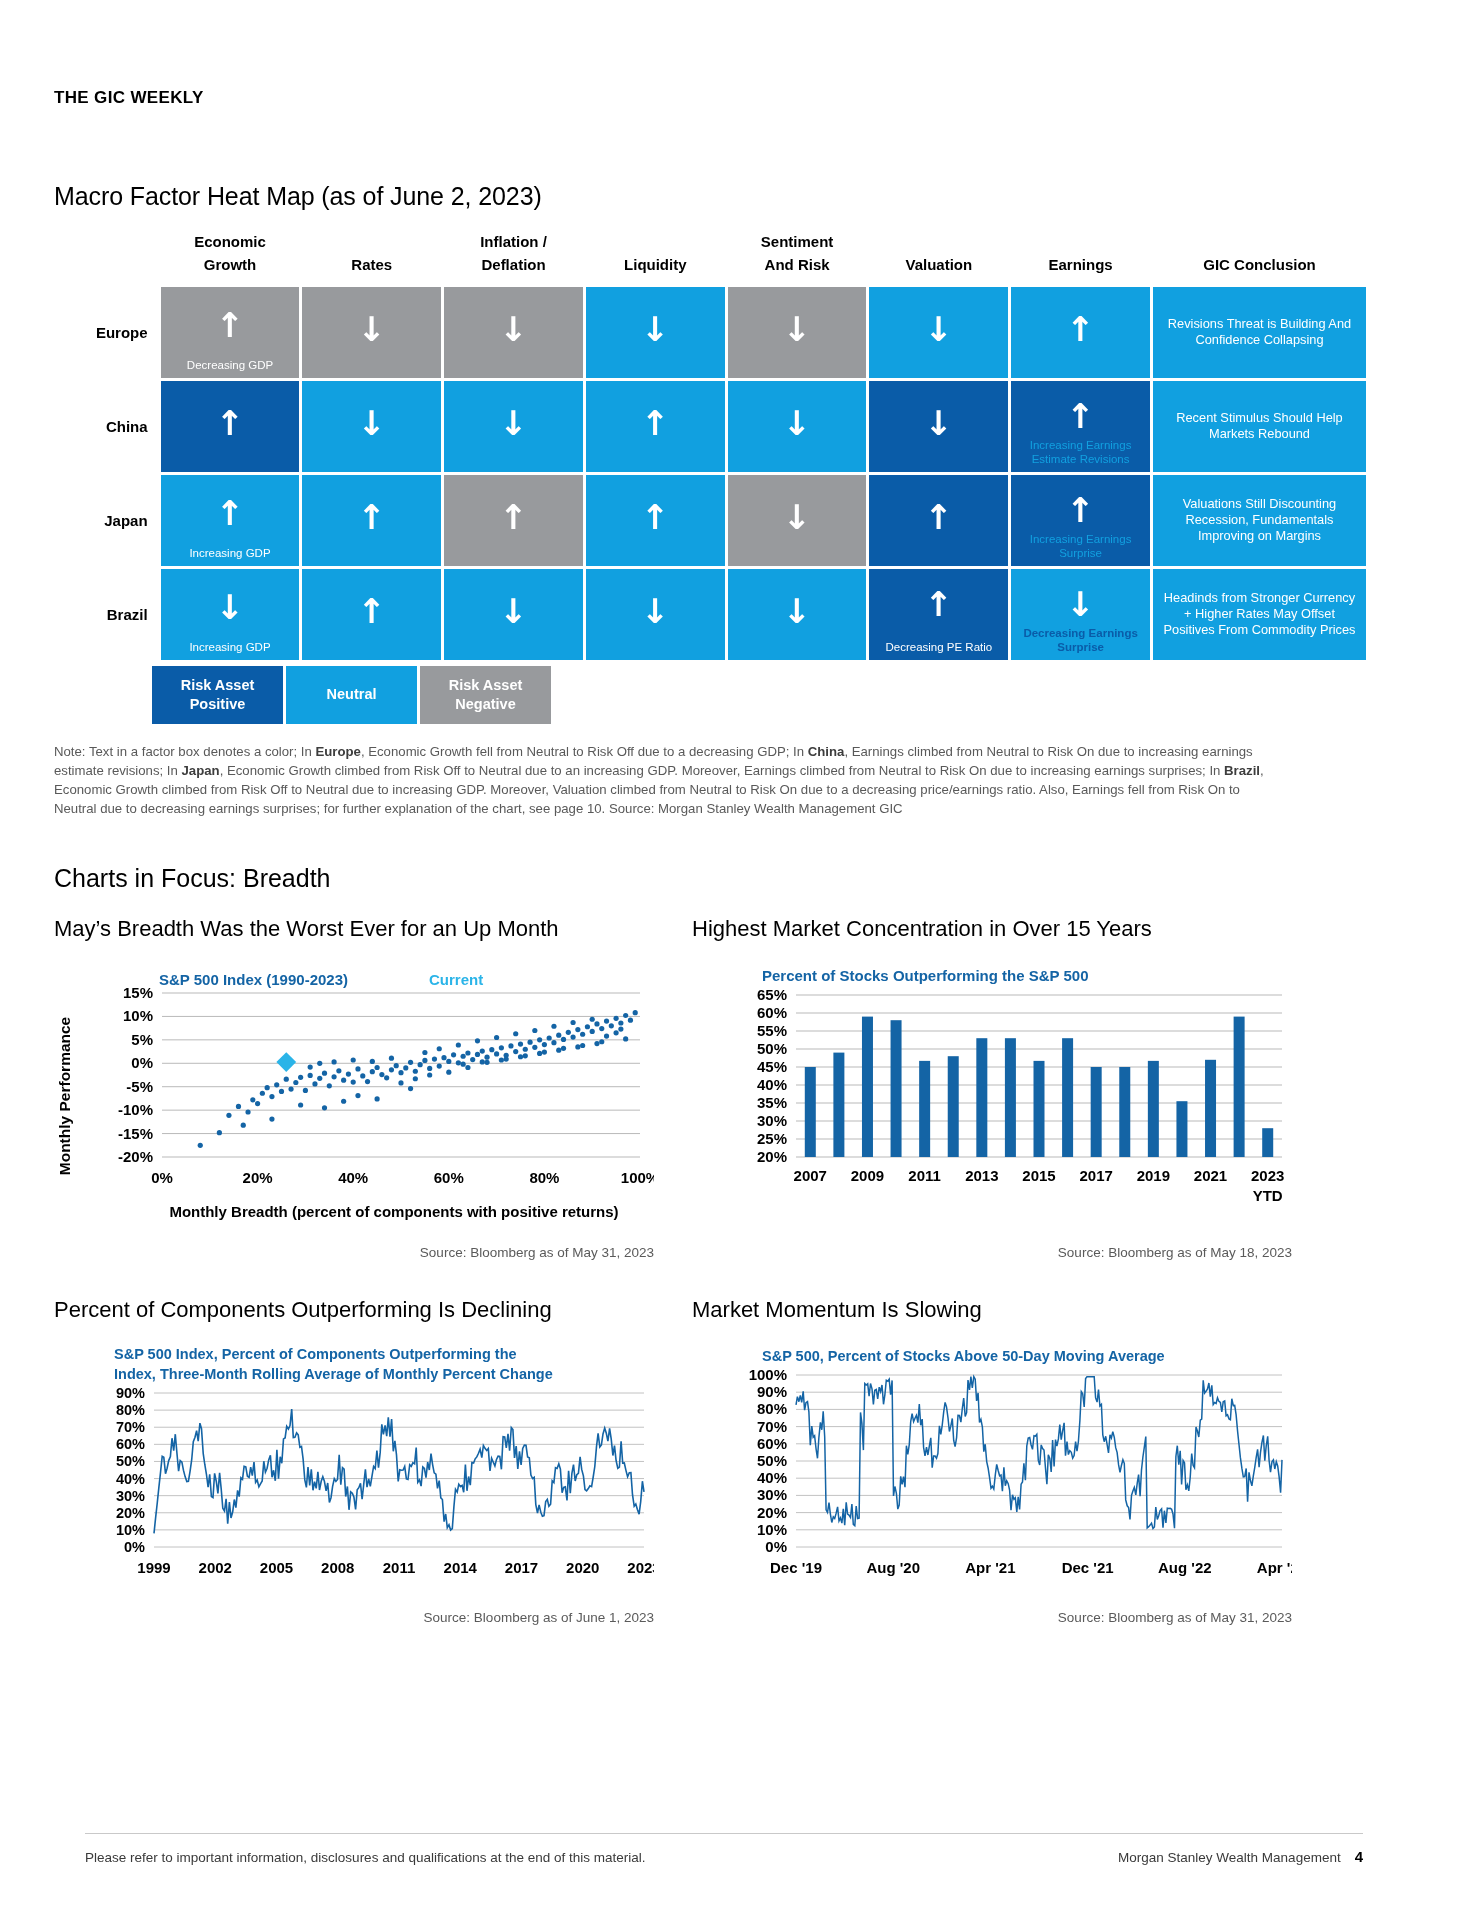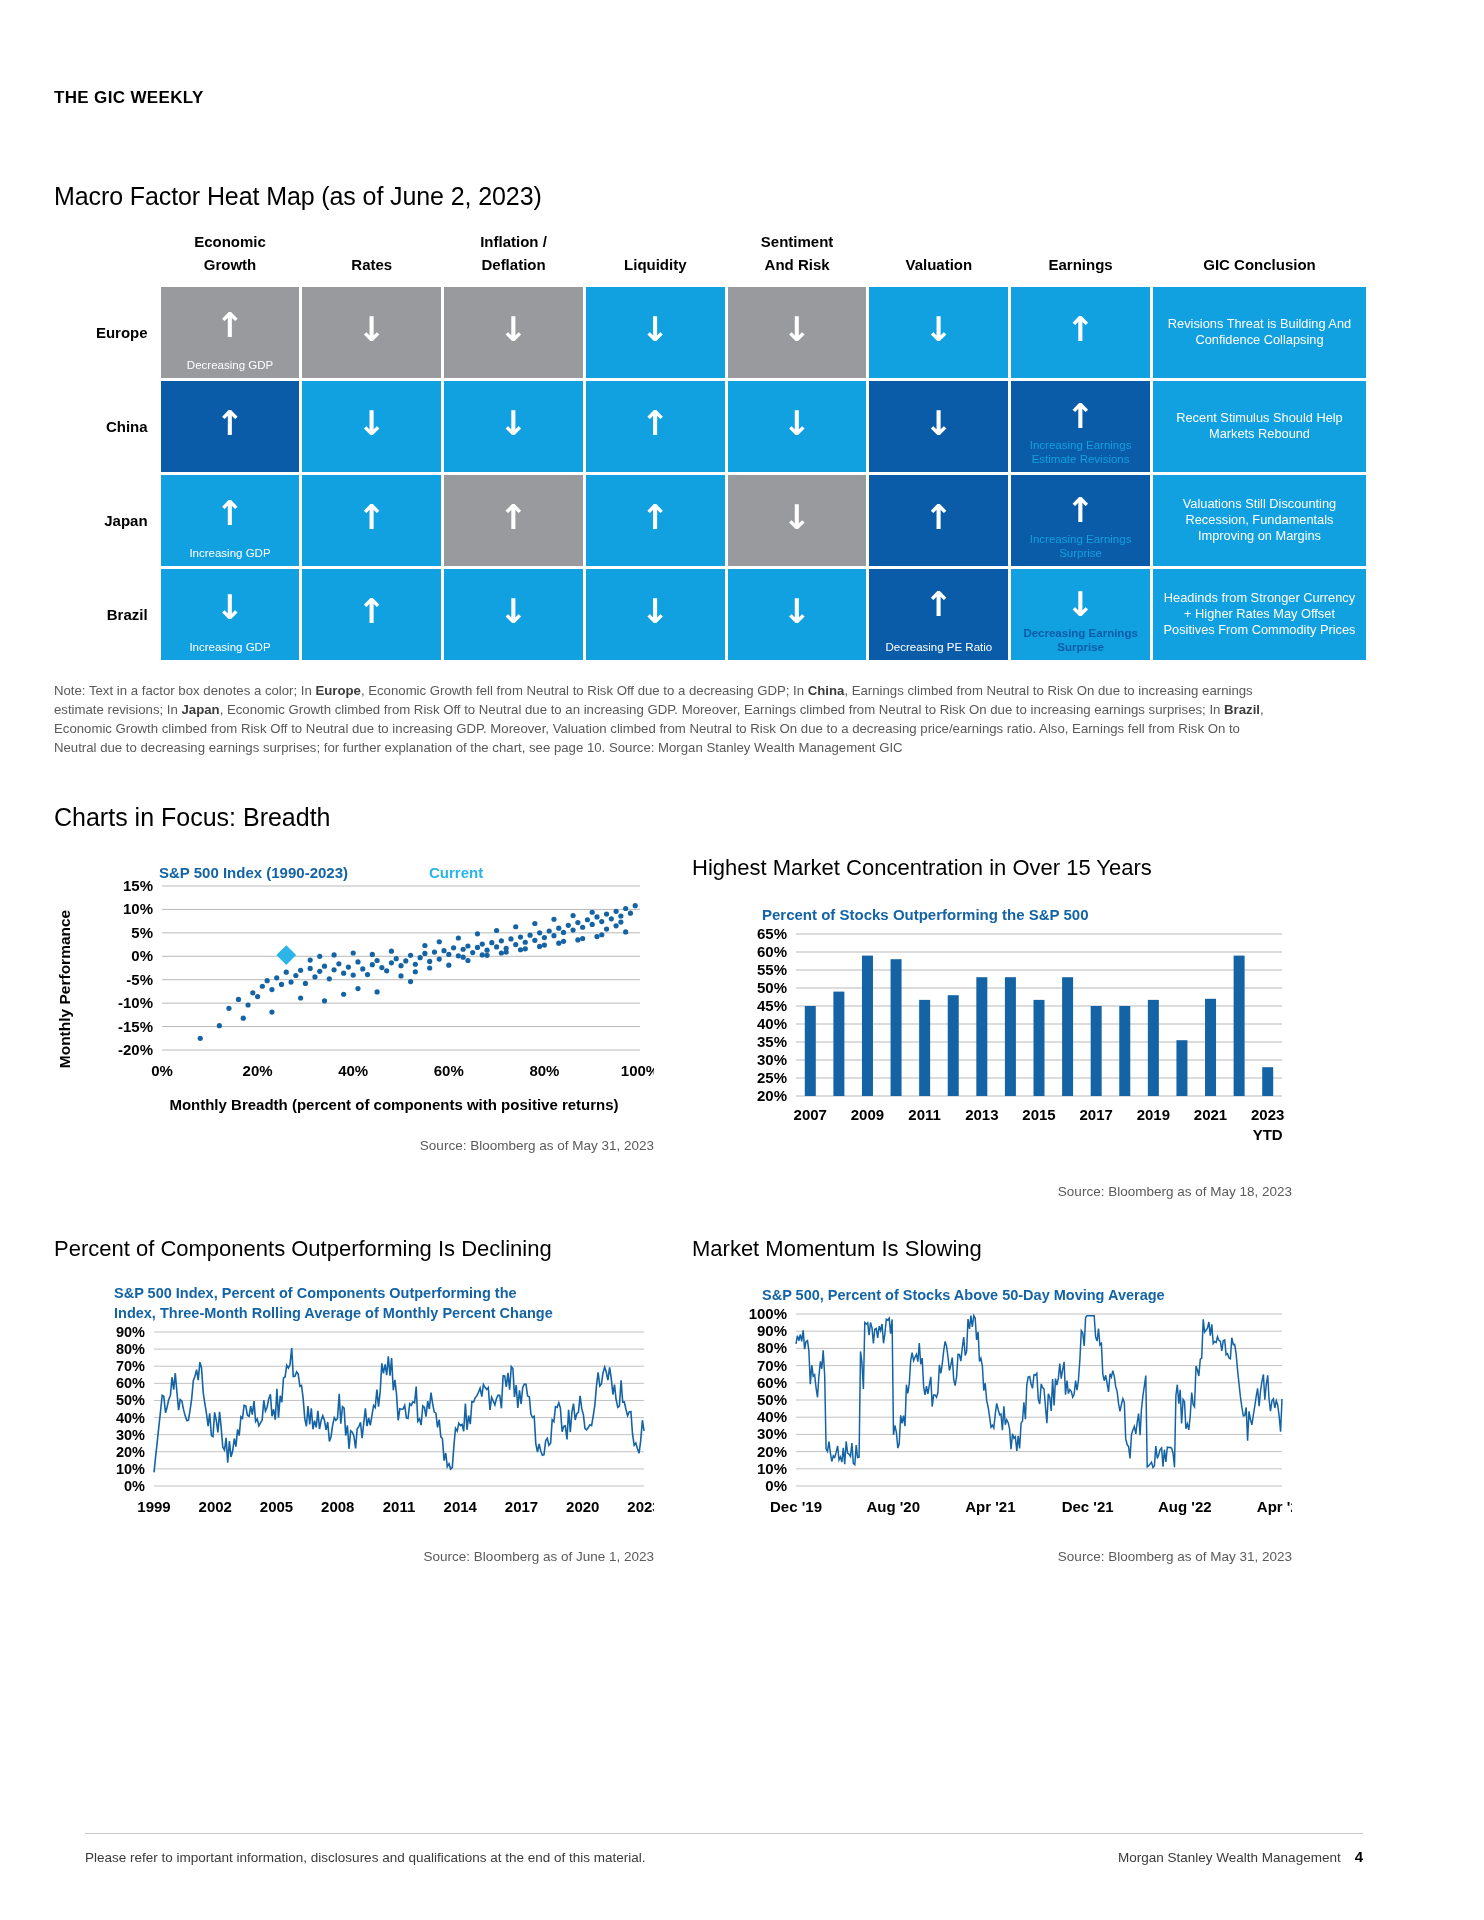--- a/index.html
+++ b/index.html
@@ -261,29 +261,36 @@
               <span class="arrow">↓</span>
               <span class="cnote dkblue">Decreasing  Earnings Surprise</span>
             </td>
             <td class="cell neu">
               <div class="concl">Headinds from Stronger Currency + Higher Rates May Offset Positives From Commodity Prices</div>
             </td>
           </tr>
         </tbody>
     </table>
 
+    <div class="hm-legend">
+      <div class="spacer"></div>
+      <div class="leg-box leg-pos" style="width:131px">Risk Asset Positive</div>
+      <div class="leg-box leg-neu" style="width:131px">Neutral</div>
+      <div class="leg-box leg-neg" style="width:131px">Risk Asset Negative</div>
+    </div>
   </div>
 
   <div class="note" id="hm-note">Note: Text in a factor box denotes a color; In <b>Europe</b>, Economic Growth fell from Neutral to Risk Off due to a decreasing GDP; In <b>China</b>, Earnings climbed from Neutral to Risk On due to increasing earnings estimate revisions; In <b>Japan</b>, Economic Growth climbed from Risk Off to Neutral due to an increasing GDP. Moreover, Earnings climbed from Neutral to Risk On due to increasing earnings surprises; In <b>Brazil</b>, Economic Growth climbed from Risk Off to Neutral due to increasing GDP. Moreover, Valuation climbed from Neutral to Risk On due to a decreasing price/earnings ratio. Also, Earnings fell from Risk On to Neutral due to decreasing earnings surprises; for further explanation of the chart, see page 10. Source: Morgan Stanley Wealth Management GIC</div>
 
   <div class="charts-head">Charts in Focus: Breadth</div>
 
   <div class="chart-grid">
 
     <div class="chart-col">
+      <div class="chart-title">May’s Breadth Was the Worst Ever for an Up Month</div>
       <div class="chart-box">
         <svg width="600" height="270" viewBox="0 0 600 270">
 
           <text x="16" y="135" transform="rotate(-90 16 135)" text-anchor="middle" font-family="Liberation Sans, sans-serif" font-size="15.5" font-weight="bold" fill="#000">Monthly Performance</text>
           <g id="sc-yticks">
               <text x="99" y="37" text-anchor="end" font-family="Liberation Sans, sans-serif" font-size="15" font-weight="bold" fill="#000">15%</text>
               <text x="99" y="60.428571428571445" text-anchor="end" font-family="Liberation Sans, sans-serif" font-size="15" font-weight="bold" fill="#000">10%</text>
               <text x="99" y="83.85714285714286" text-anchor="end" font-family="Liberation Sans, sans-serif" font-size="15" font-weight="bold" fill="#000">5%</text>
               <text x="99" y="107.28571428571429" text-anchor="end" font-family="Liberation Sans, sans-serif" font-size="15" font-weight="bold" fill="#000">0%</text>
               <text x="99" y="130.71428571428572" text-anchor="end" font-family="Liberation Sans, sans-serif" font-size="15" font-weight="bold" fill="#000">-5%</text>

